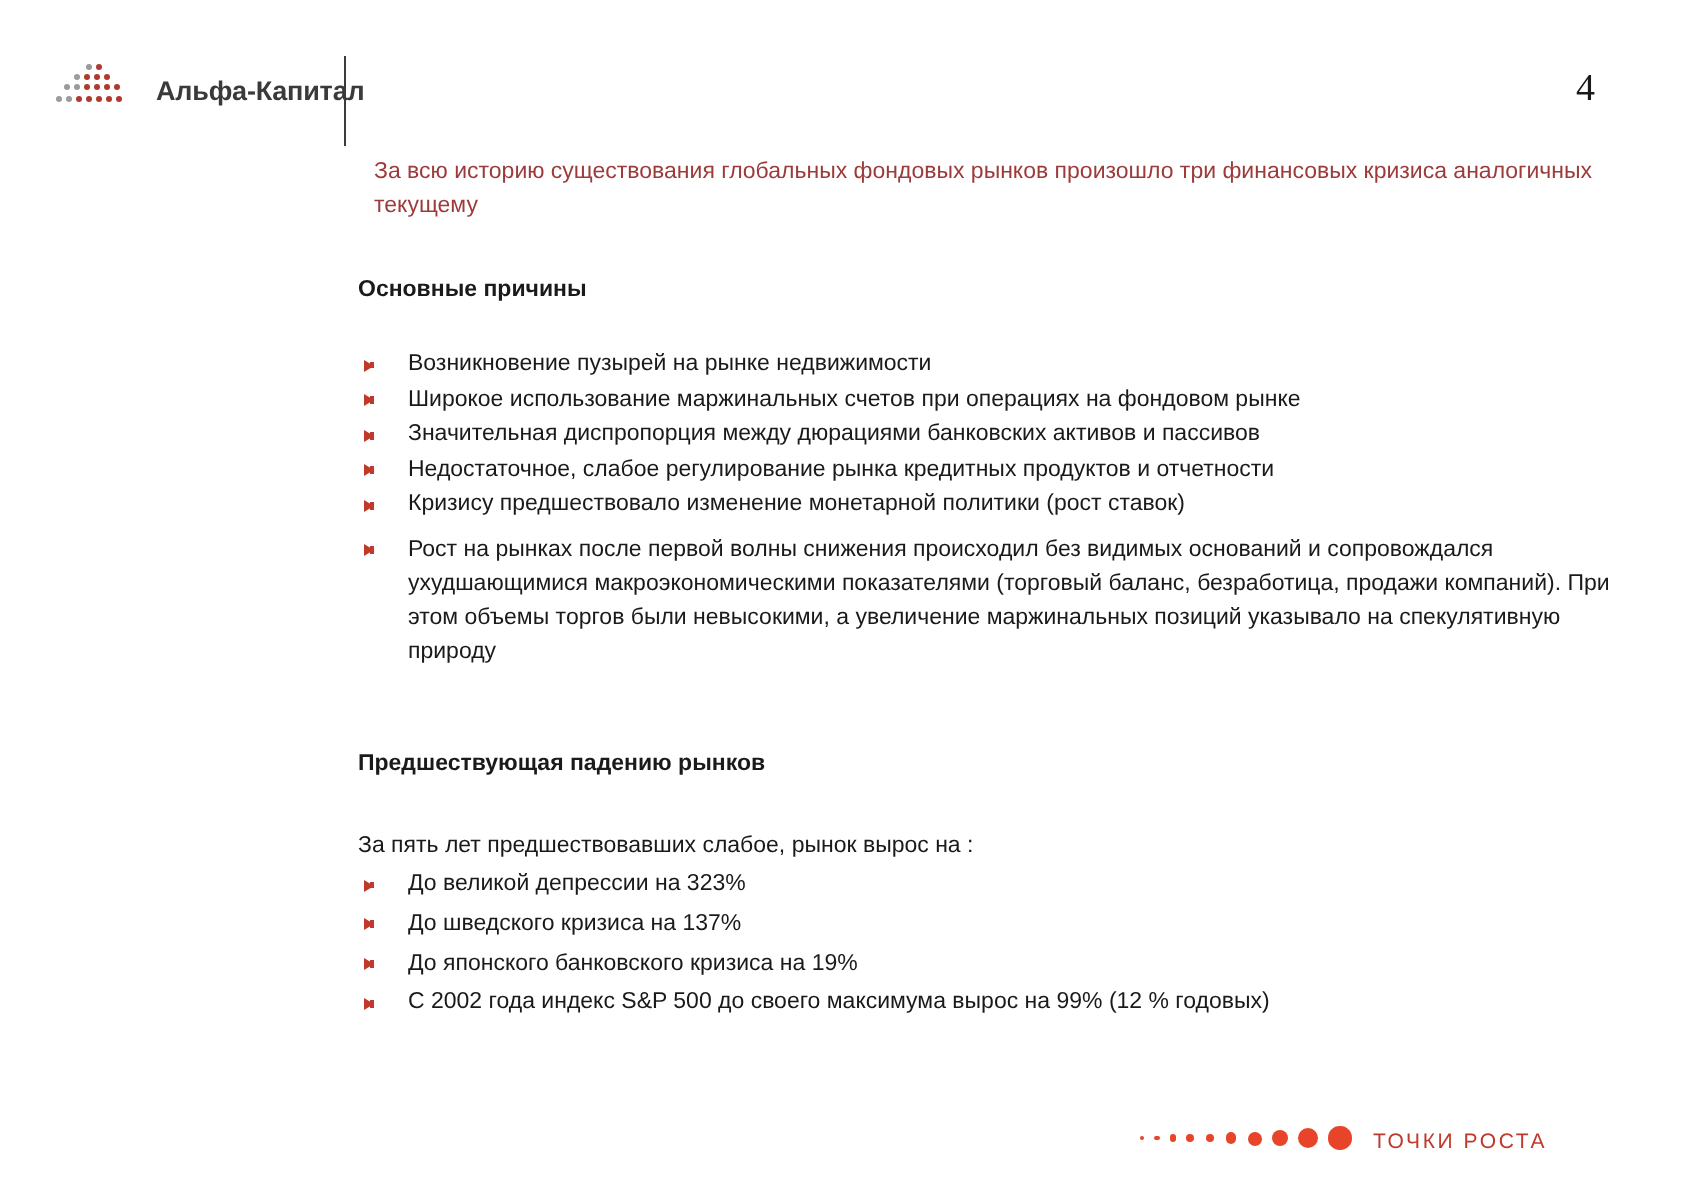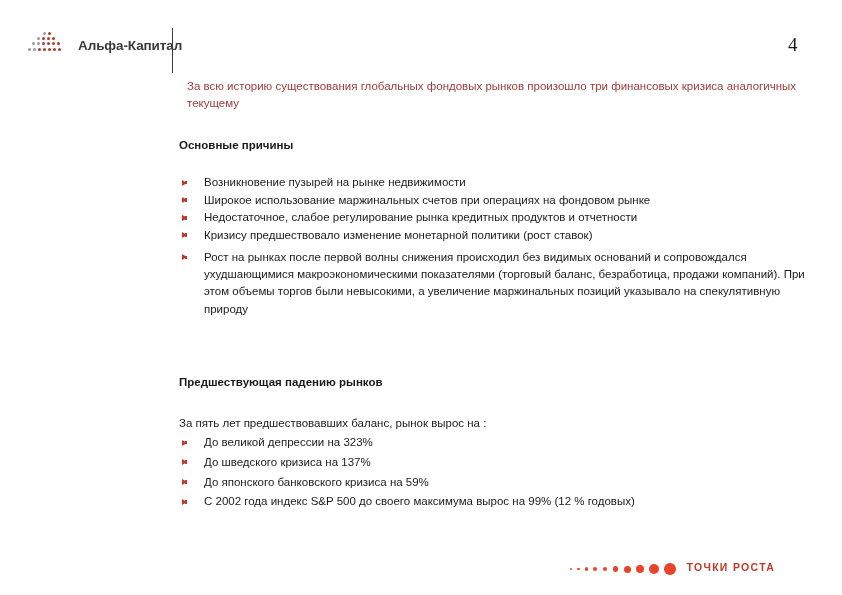--- a/index.html
+++ b/index.html
@@ -157,23 +157,22 @@
     height: 3.8px;
     background: #c0392b;
   }
 
   
   #slide-footer {
     position: absolute;
     left: 570px;
     top: 561px;
     display: flex;
-    align-items: flex-start;
+    align-items: flex-end;
     gap: 5.5px;
-    font-weight: bold;
   }
   #footer-dots {
     display: flex;
     align-items: center;
     gap: 5.2px;
     height: 16px;
   }
   #footer-dots span {
     display: block;
     border-radius: 50%;
@@ -225,34 +224,34 @@
   <div id="slide-subtitle">За всю историю существования глобальных фондовых рынков произошло три финансовых кризиса аналогичных текущему</div>
 </div>
 
 <div id="slide-body">
 
   <h2 class="section-heading" id="section-causes-heading">Основные причины</h2>
 
   <ul class="bullet-list" id="causes-list">
       <li class="bullet-item"><span class="bullet-marker"></span><span>Возникновение пузырей на рынке недвижимости</span></li>
       <li class="bullet-item"><span class="bullet-marker"></span><span>Широкое использование маржинальных счетов при операциях на фондовом рынке</span></li>
-      <li class="bullet-item"><span class="bullet-marker"></span></li>
+      <li class="bullet-item"><span class="bullet-marker"></span><span>Значительная диспропорция между дюрациями банковских активов и пассивов</span></li>
       <li class="bullet-item"><span class="bullet-marker"></span><span>Недостаточное, слабое регулирование рынка кредитных продуктов и отчетности</span></li>
       <li class="bullet-item"><span class="bullet-marker"></span><span>Кризису предшествовало изменение монетарной политики (рост ставок)</span></li>
       <li class="bullet-item long"><span class="bullet-marker"></span><span>Рост на рынках после первой волны снижения происходил без видимых оснований  и сопровождался ухудшающимися макроэкономическими показателями (торговый баланс, безработица, продажи компаний). При этом объемы торгов были невысокими, а увеличение маржинальных позиций указывало на спекулятивную природу</span></li>
     </ul>
 
   <h2 class="section-heading" id="section-dynamics-heading">Предшествующая падению рынков</h2>
 
-  <div id="dynamics-intro">За пять лет предшествовавших  баланс, рынок вырос на :</div>
+  <div id="dynamics-intro">За пять лет предшествовавших  слабое, рынок вырос на :</div>
 
   <ul class="bullet-list" id="dynamics-list">
       <li class="bullet-item"><span class="bullet-marker"></span><span>До великой депрессии на 323%</span></li>
       <li class="bullet-item"><span class="bullet-marker"></span><span>До шведского кризиса на 137%</span></li>
-      <li class="bullet-item"><span class="bullet-marker"></span><span>До японского банковского кризиса на 59%</span></li>
+      <li class="bullet-item"><span class="bullet-marker"></span><span>До японского банковского кризиса на 19%</span></li>
       <li class="bullet-item"><span class="bullet-marker"></span><span>С 2002 года индекс  S&amp;P 500 до своего максимума вырос на 99%  (12 % годовых)</span></li>
     </ul>
 </div>
 
 <div id="slide-footer">
   <div id="footer-dots">
       <span style="width: 2px; height: 2px;"></span>
       <span style="width: 2.6px; height: 2.6px;"></span>
       <span style="width: 3.2px; height: 3.2px;"></span>
       <span style="width: 4px; height: 4px;"></span>

